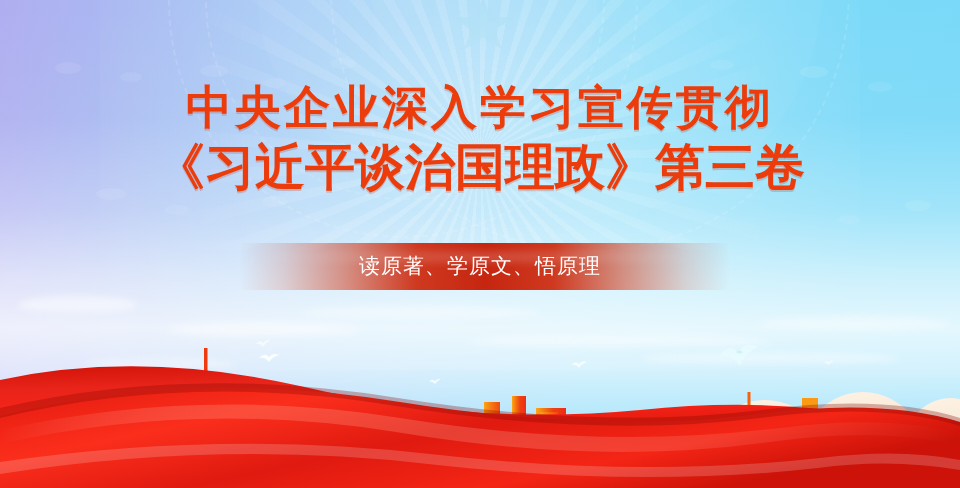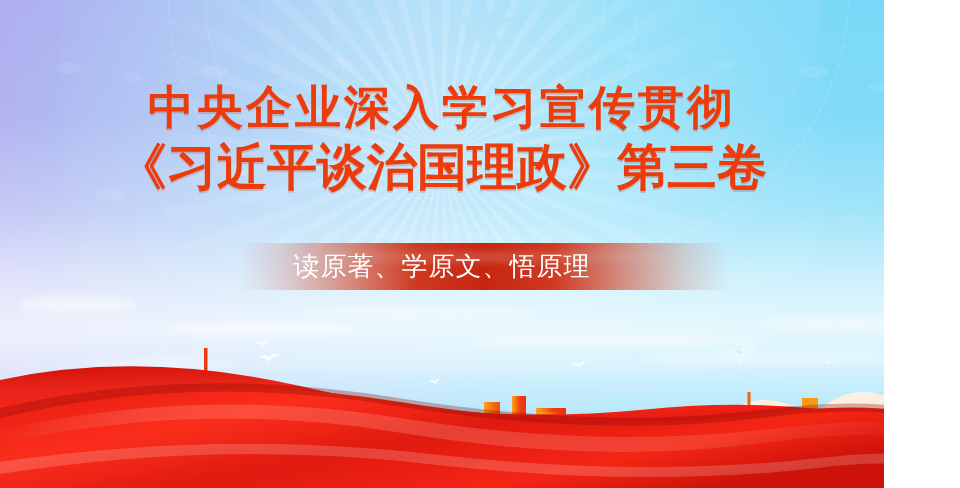--- a/index.html
+++ b/index.html
@@ -1,21 +1,21 @@
 <!DOCTYPE html>
 <html><head>
 <meta charset="utf-8">
 <style>
   * { margin:0; padding:0; box-sizing:border-box; }
   html,body { width:960px; height:488px; overflow:hidden; background:#fff; }
   body { font-family:"Liberation Sans","DejaVu Sans",sans-serif; }
 
   #poster{
     position:relative;
-    width:884px; height:488px;
+    width:960px; height:488px;
     overflow:hidden;
     background:linear-gradient(100deg,#b0aef0 0%,#a7bdf2 16%,#90cdf6 38%,#7fd9f8 62%,#79d9f8 100%);
   }
 
   
   .sky-fade{
     position:absolute; left:0; right:0; top:0; height:420px;
     background:linear-gradient(to bottom,
         rgba(255,255,255,0) 0%,
         rgba(255,255,255,0.05) 28%,
@@ -146,21 +146,21 @@
       rgba(255,255,255,.10) 30%,
       rgba(255,255,255,.16) 50%,
       rgba(255,255,255,.10) 70%,
       rgba(255,255,255,0) 100%);
     filter:blur(3px);
   }
   #subtitle{
     position:absolute; left:0; right:0; top:244px;
     text-align:center;
     font-family:"DejaVu Sans","Liberation Sans",sans-serif;
-    font-size:26px;
+    font-size:21px;
     line-height:45px;
     color:#ffffff;
     letter-spacing:1px;
     white-space:nowrap;
   }
 
   .bird{ position:absolute; }
 </style>
 </head>
 <body>

